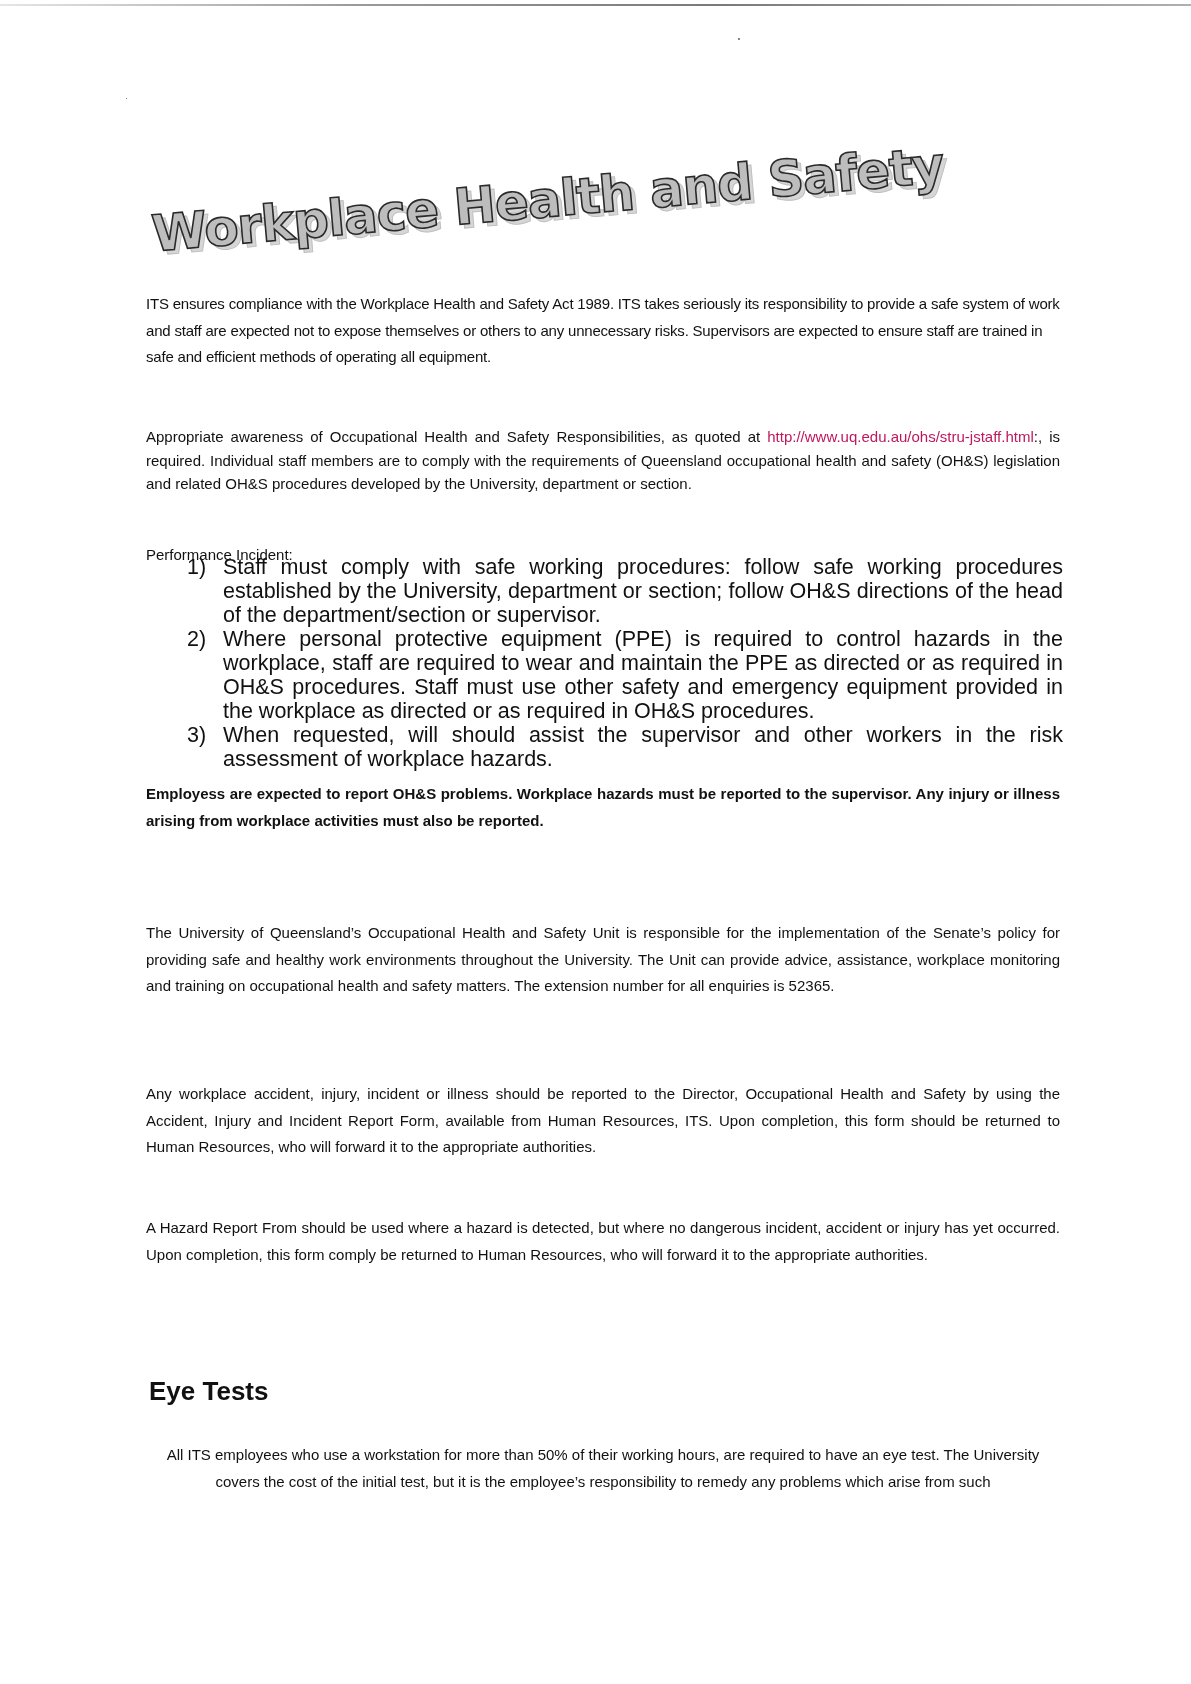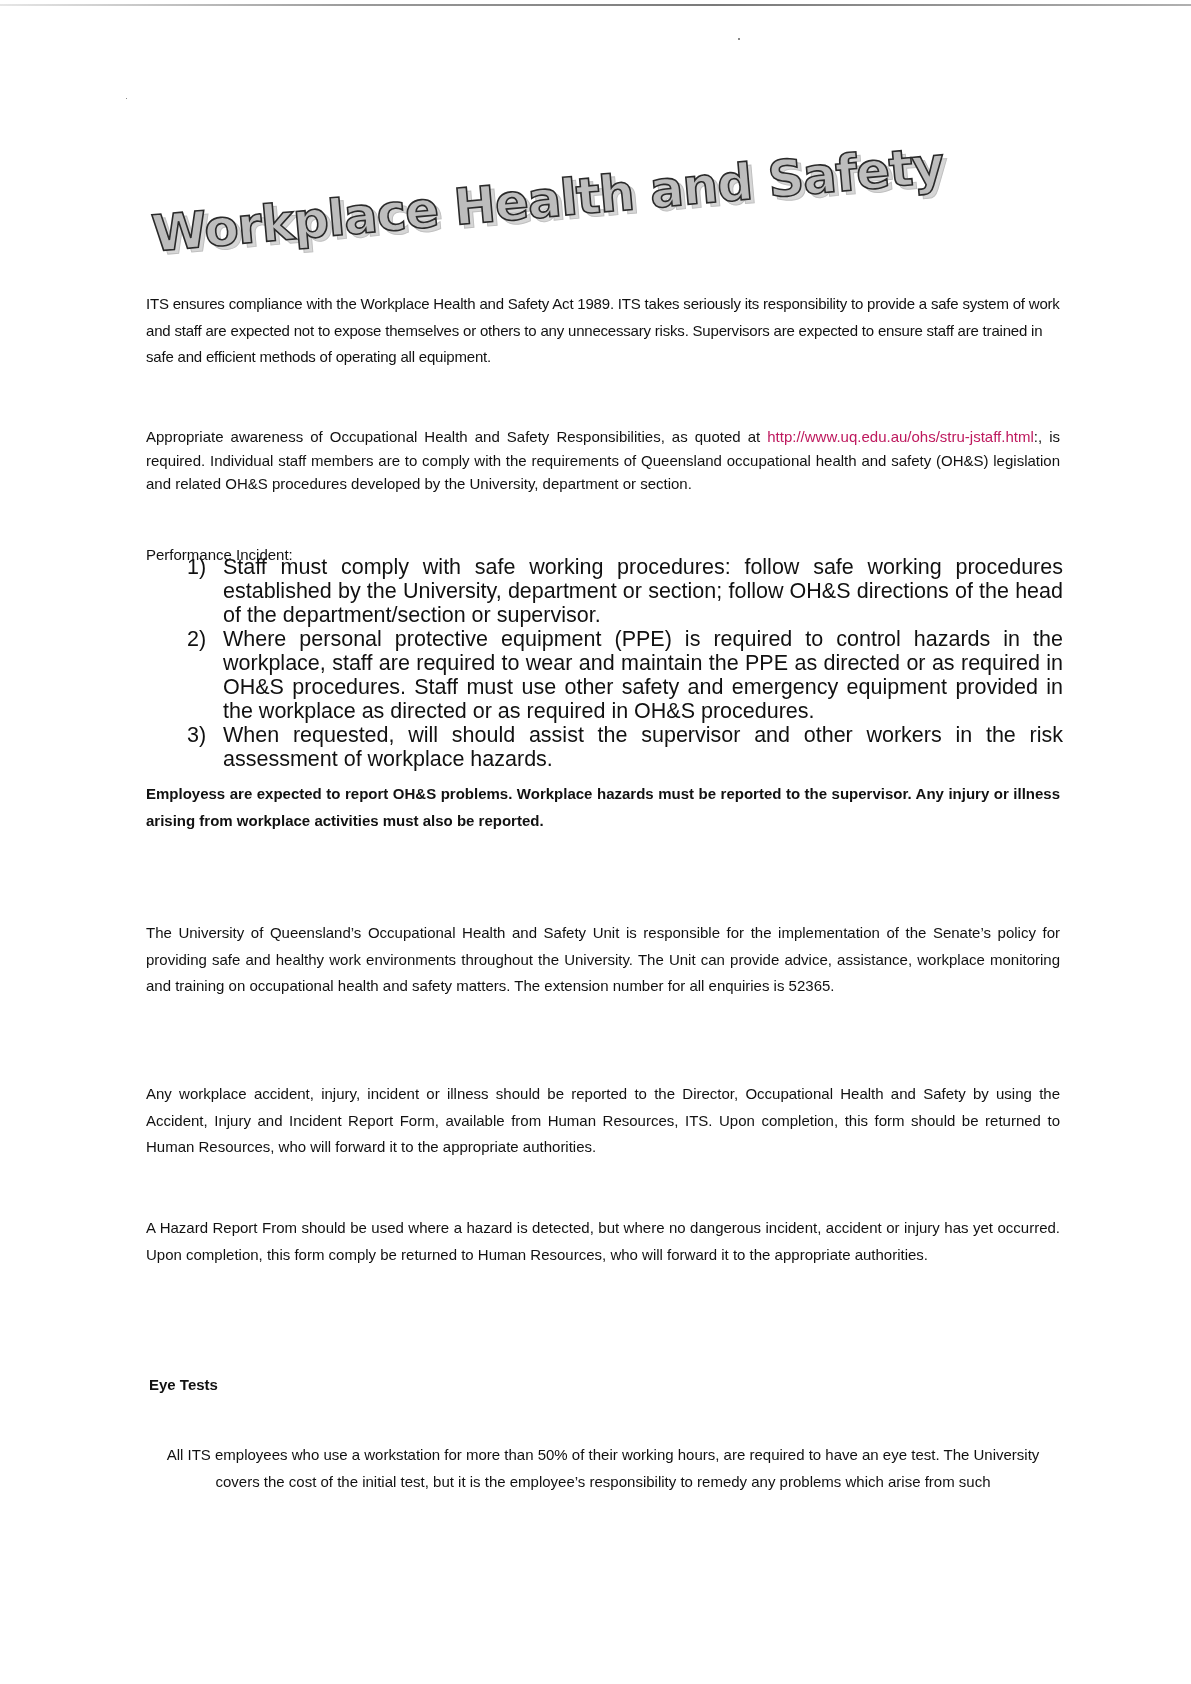--- a/index.html
+++ b/index.html
@@ -87,21 +87,21 @@
       top: 0;
     }
     .p3 { top: 769px; font-weight: bold; }
     .p4 { top: 908px; }
     .p5 { top: 1069px; }
     .p6 { top: 1203px; }
     .heading {
       position: absolute;
       left: 149px;
       top: 1376px;
-      font-size: 15px;
+      font-size: 26px;
       font-weight: bold;
       margin: 0;
     }
     .p7 { top: 1430px; text-align: center; }
     .link {
       color: #be185d;
       text-underline-offset: 2px;
       cursor: pointer;
     }
     .speck {

